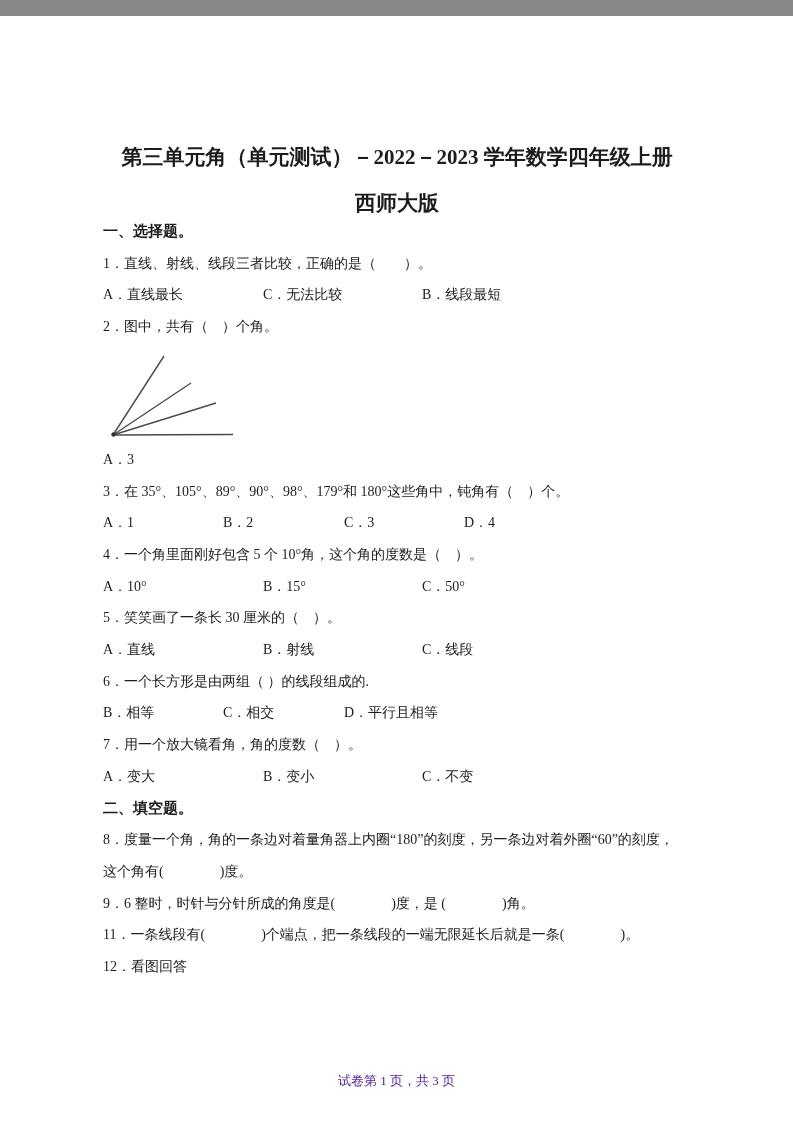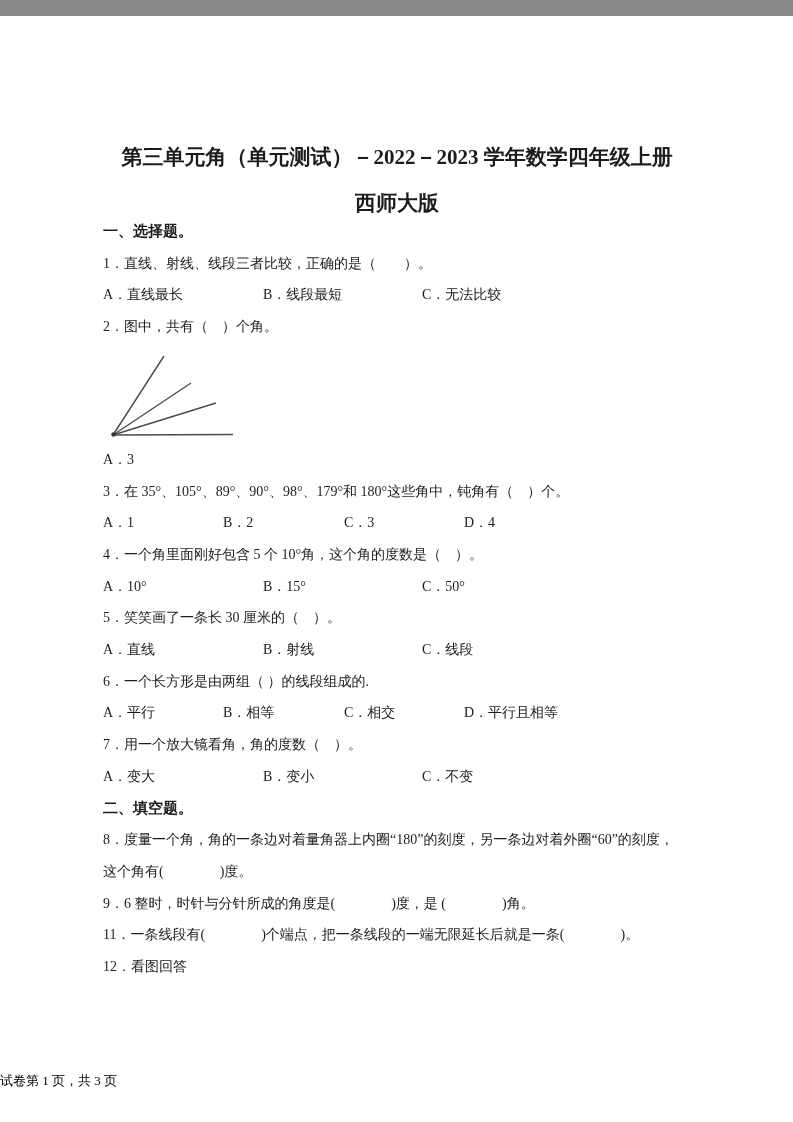--- a/index.html
+++ b/index.html
@@ -24,42 +24,42 @@
     font-size:14px;
   }
   .row { line-height:31.7px; white-space:nowrap; }
   .sec-head { font-weight:bold; font-size:15px; }
   .opts-3 { display:grid; grid-template-columns:160px 159px auto; }
   .opts-4 { display:grid; grid-template-columns:120px 121px 120px auto; }
   .figure-wrap { height:101px; position:relative; }
   .figure-wrap svg { position:absolute; left:0; top:0; }
   .footer {
     position:absolute; top:1052px; left:0; width:100%;
-    text-align:left; font-size:13px; color:#000000; line-height:26px;
+    text-align:center; font-size:13px; color:#4c1d95; line-height:26px;
   }
 </style>
 </head>
 <body>
 
 <div class="page">
 
   <div class="title-block">
     <div>第三单元角（单元测试）－2022－2023 学年数学四年级上册</div>
     <div>西师大版</div>
   </div>
 
   <div class="content">
 
     <div class="row sec-head">一、选择题。</div>
 
     <div class="row">1．直线、射线、线段三者比较，正确的是（　　）。</div>
     <div class="row opts-3">
       <span>A．直线最长</span>
+      <span>C．无法比较</span>
       <span>B．线段最短</span>
-      <span>C．无法比较</span>
     </div>
 
     <div class="row">2．图中，共有（　）个角。</div>
 
     <div class="figure-wrap">
       <svg width="150" height="101" viewBox="0 0 150 101">
         <g stroke="#4a4a4a" stroke-width="1.4" fill="none">
           <line x1="10" y1="92" x2="130" y2="91.5"></line>
           <line x1="10" y1="92" x2="113" y2="60"></line>
           <line x1="10" y1="92" x2="88" y2="40"></line>
@@ -90,21 +90,20 @@
 
     <div class="row">5．笑笑画了一条长 30 厘米的（　）。</div>
     <div class="row opts-3">
       <span>A．直线</span>
       <span>B．射线</span>
       <span>C．线段</span>
     </div>
 
     <div class="row">6．一个长方形是由两组（ ）的线段组成的.</div>
     <div class="row opts-4">
-      <span>A．平行</span>
       <span>B．相等</span>
       <span>C．相交</span>
       <span>D．平行且相等</span>
     </div>
 
     <div class="row">7．用一个放大镜看角，角的度数（　）。</div>
     <div class="row opts-3">
       <span>A．变大</span>
       <span>B．变小</span>
       <span>C．不变</span>

